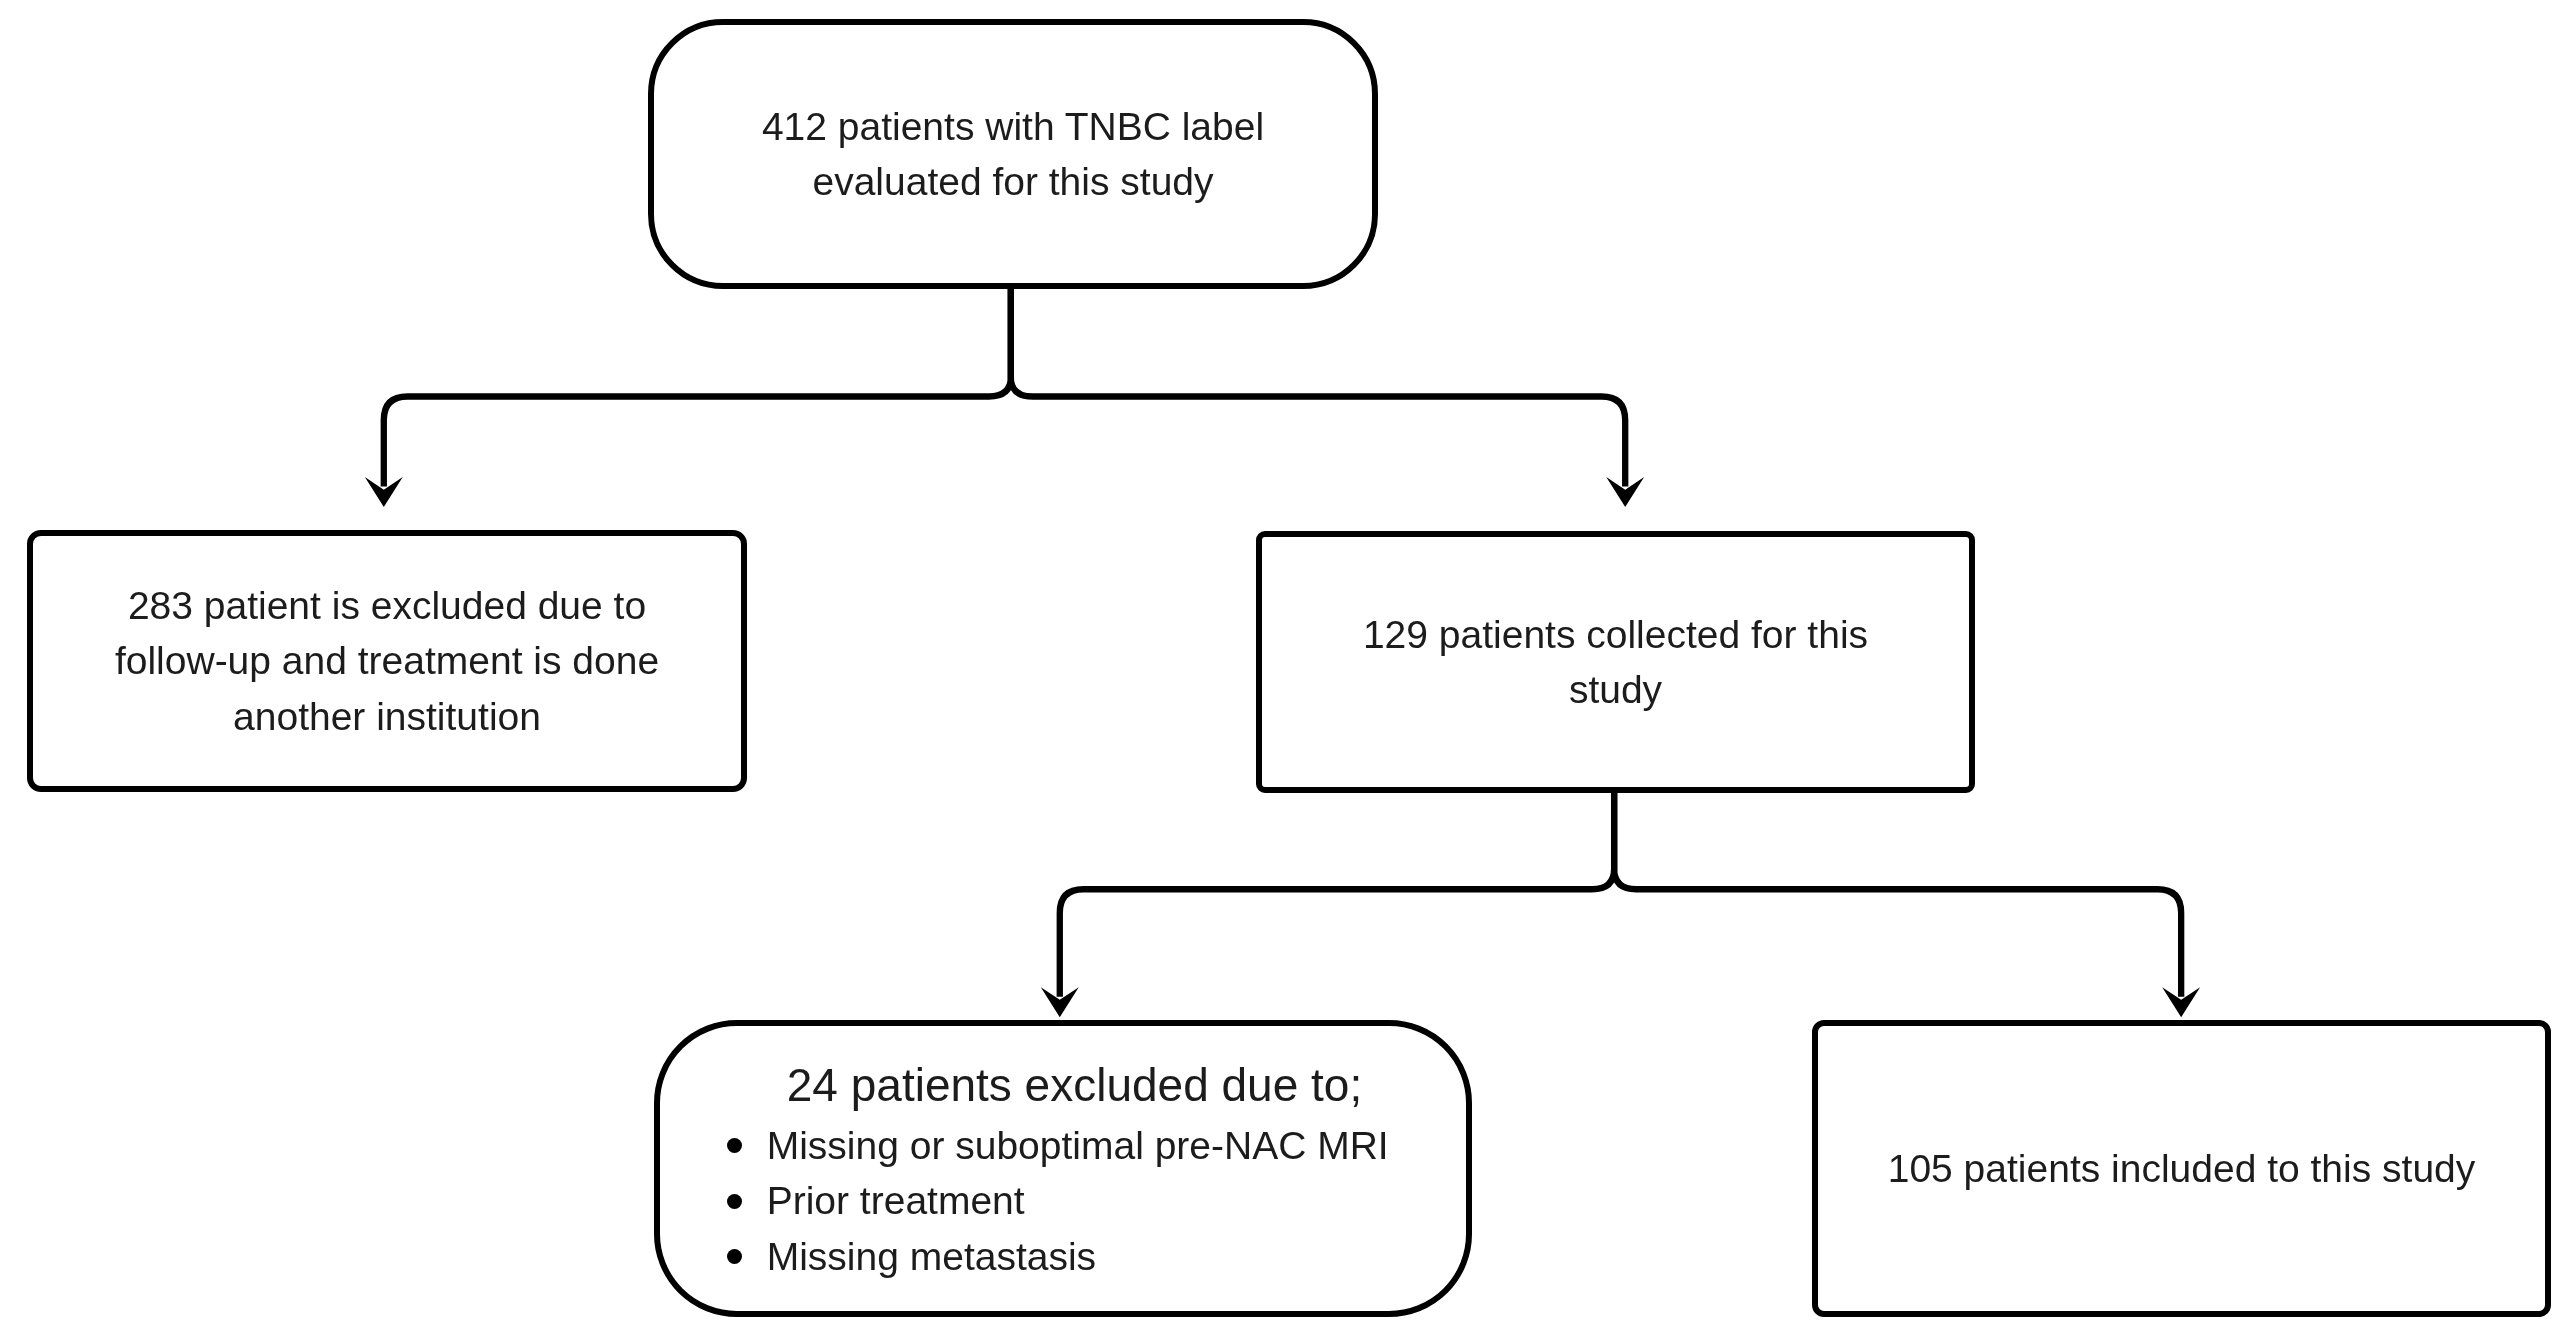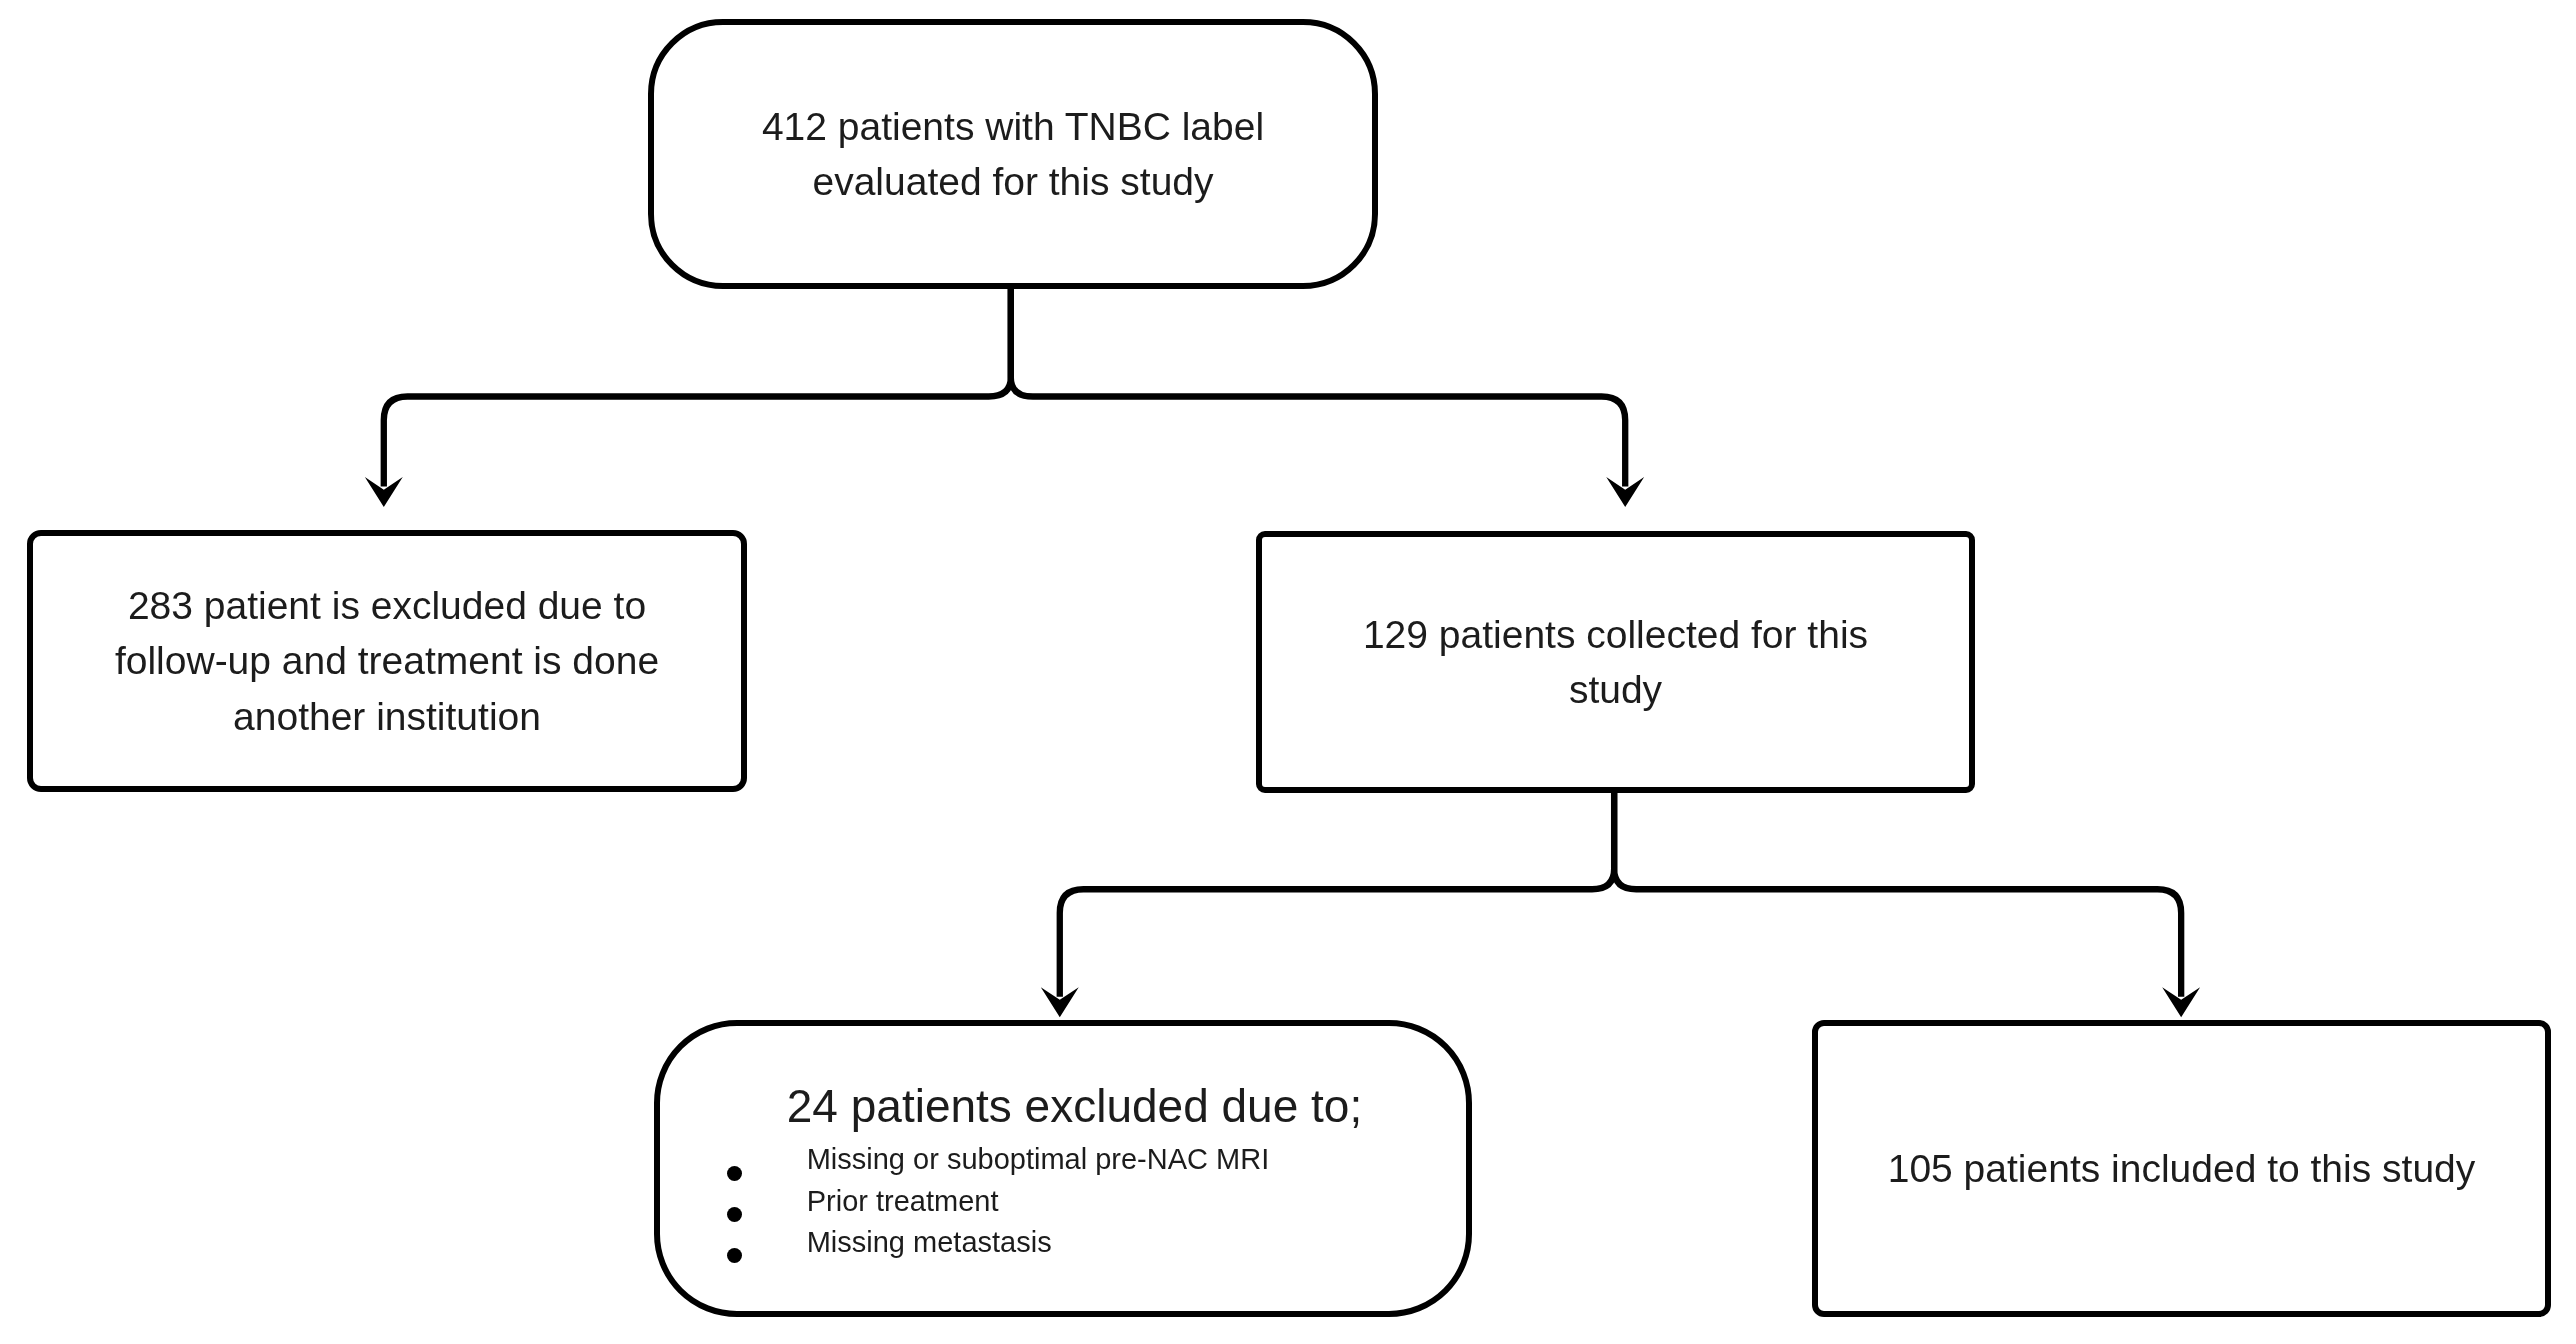--- a/index.html
+++ b/index.html
@@ -82,26 +82,25 @@
     text-align: center;
     color: #1c1c1c;
   }
   .bullet-list {
     list-style: none;
     margin: 0;
     padding: 0;
     text-align: left;
   }
   .bullet-list li {
-    font-size: 29px;
+    font-size: 39px;
     line-height: 1.42;
     color: #1c1c1c;
     display: flex;
-    align-items: flex-end;
-    gap: 40px;
+    align-items: center;
   }
   .bullet-dot {
     flex: 0 0 auto;
     width: 15px;
     height: 15px;
     border-radius: 50%;
     background: #000000;
     margin-right: 25px;
     margin-left: 4.7px;
   }

